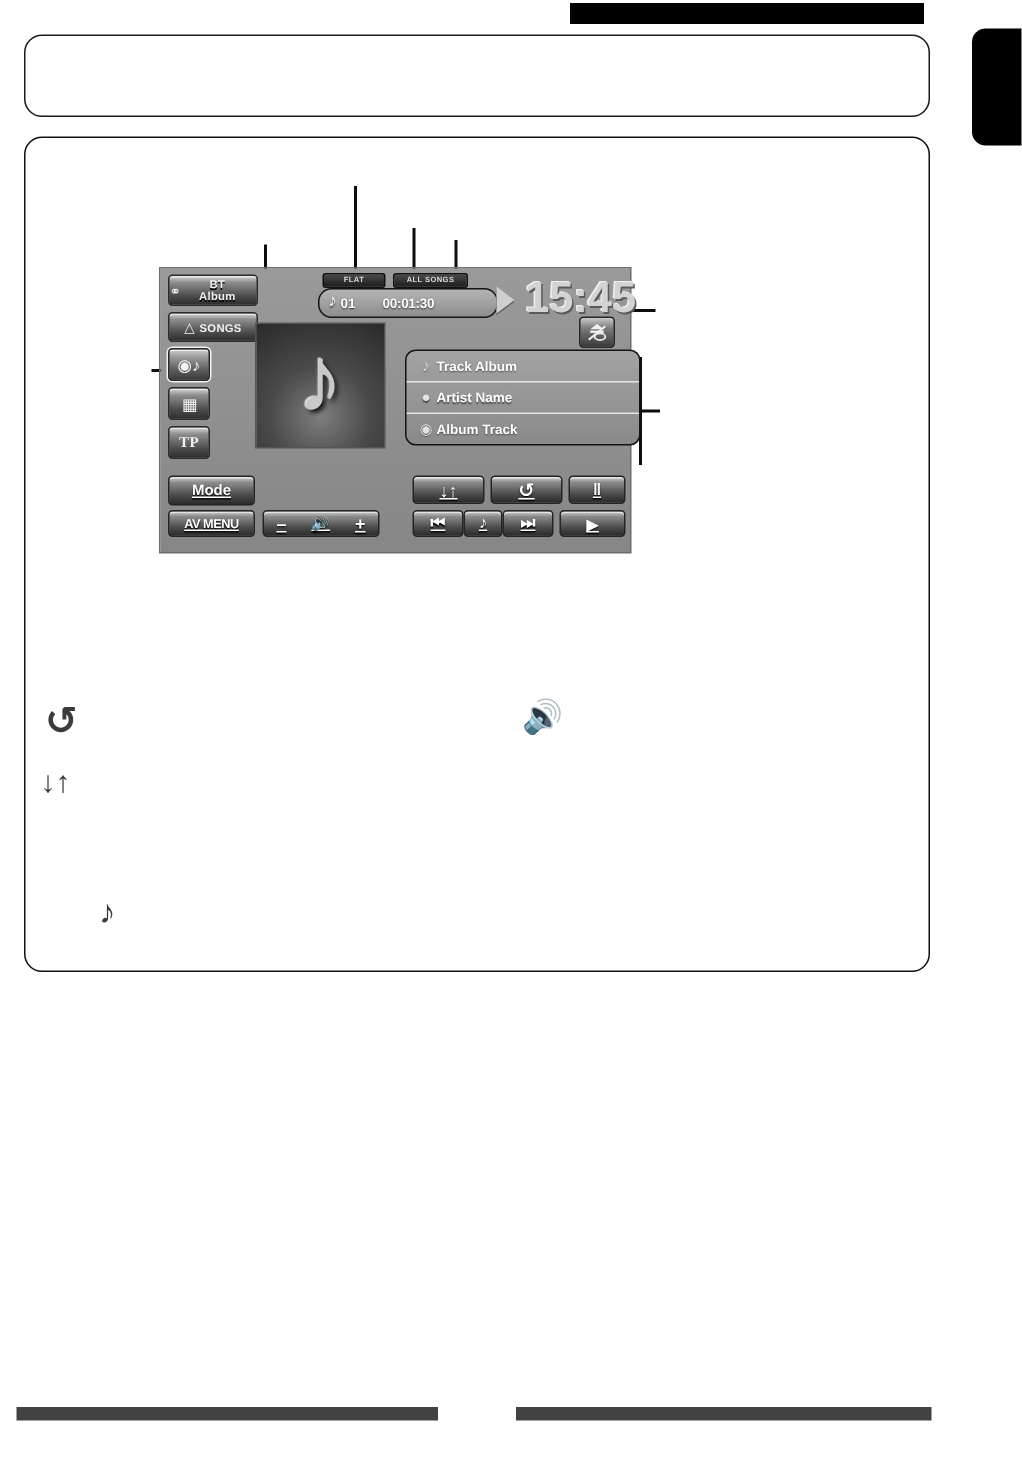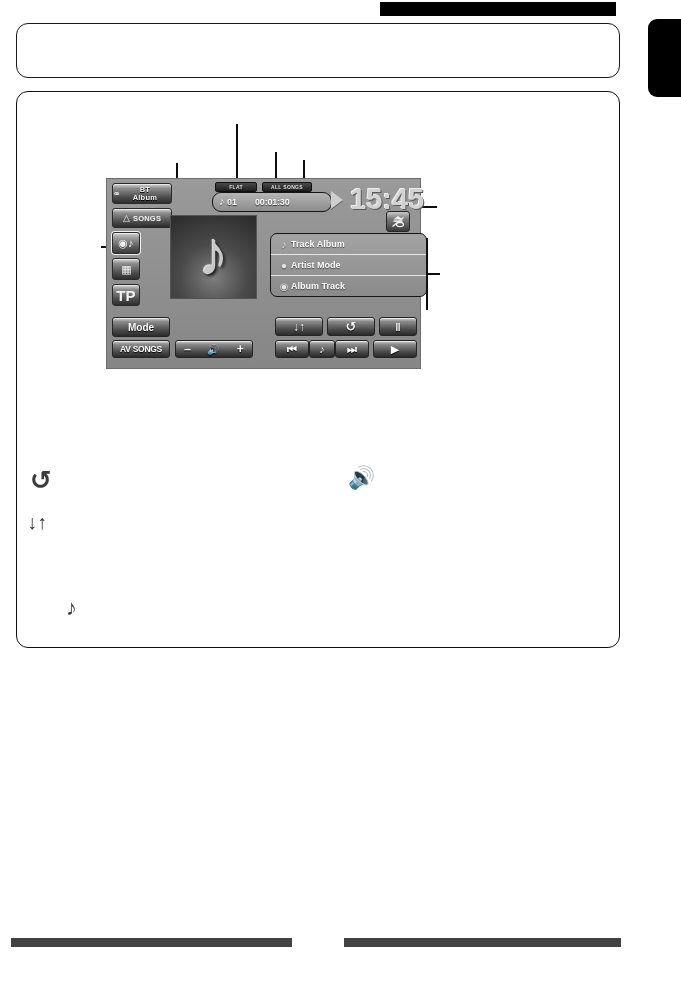--- a/index.html
+++ b/index.html
@@ -79,21 +79,21 @@
             border-bottom:1px solid #e6e6e6;color:#fff;font-weight:bold;font-size:9px;
             text-shadow:0 1px 1px #4a4a4a;}
   .info-row:last-child{border-bottom:none;}
   .info-ico{width:14px;font-size:10px;color:#e2e2e2;display:inline-block;text-align:center;}
 
   
   .ctl{position:absolute;border-radius:3px;
        background:linear-gradient(180deg,#d4d4d4 0%,#8c8c8c 20%,#4a4a4a 68%,#2b2b2b 100%);
        border:1px solid #242424;box-shadow:inset 0 1px 0 #e5e5e5;
        color:#fff;font-weight:bold;display:flex;align-items:center;justify-content:center;
-       text-shadow:0 1px 1px #000;}
+       text-shadow:0 1px 1px #000;text-decoration:underline;}
   .ctl-mode{left:5px;top:138px;width:56px;height:18px;font-size:10px;}
   .ctl-avmenu{left:5px;top:161px;width:56px;height:16px;font-size:8.5px;letter-spacing:-.3px;}
   .ctl-vol{left:68px;top:161px;width:76px;height:16px;font-size:12px;
            justify-content:space-around;}
   .ctl-sort{left:168px;top:138px;width:46px;height:17px;font-size:12px;}
   .ctl-rep{left:220px;top:138px;width:46px;height:17px;font-size:13px;}
   .ctl-pause{left:272px;top:138px;width:36px;height:17px;font-size:11px;}
   .ctl-prev{left:168px;top:161px;width:32px;height:16px;font-size:11px;}
   .ctl-note{left:202px;top:161px;width:24px;height:16px;font-size:11px;}
   .ctl-next{left:228px;top:161px;width:32px;height:16px;font-size:11px;}
@@ -156,21 +156,21 @@
       <span style="margin-right:3px;font-size:9px;">△</span>
       <span>SONGS</span>
     </div>
     <div class="rail-btn btn-sq active">
       <span style="font-size:11px;">◉♪</span>
     </div>
     <div class="rail-btn btn-sq">
       <span style="font-size:11px;letter-spacing:-1px;">▦</span>
     </div>
     <div class="rail-btn btn-sq">
-      <span style="font-size:15px;">TP</span>
+      <span style="font-size:10px;font-family:Liberation Serif, serif;">TP</span>
     </div>
   </div>
 
   <div class="tag tag-flat">FLAT</div>
   <div class="tag tag-songs">ALL SONGS</div>
 
   <div class="trackbar">
     <span class="tnote">♪</span>
     <span class="tnum">01</span>
     <span class="ttime">00:01:30</span>
@@ -191,30 +191,30 @@
     <span class="bignote">♪</span>
   </div>
 
   <div class="info">
     <div class="info-row">
       <span class="info-ico">♪</span>
       <span>Track Album</span>
     </div>
     <div class="info-row">
       <span class="info-ico">●</span>
-      <span>Artist Mode</span>
+      <span>Artist Name</span>
     </div>
     <div class="info-row">
       <span class="info-ico">◉</span>
       <span>Album Track</span>
     </div>
   </div>
 
   <div class="ctl ctl-mode">Mode</div>
-  <div class="ctl ctl-avmenu">AV SONGS</div>
+  <div class="ctl ctl-avmenu">AV MENU</div>
 
   <div class="ctl ctl-vol">
     <span>–</span>
     <span style="font-size:10px;">🔊</span>
     <span>+</span>
   </div>
 
   <div class="ctl ctl-sort">↓↑</div>
   <div class="ctl ctl-rep">↺</div>
   <div class="ctl ctl-pause">‖</div>

